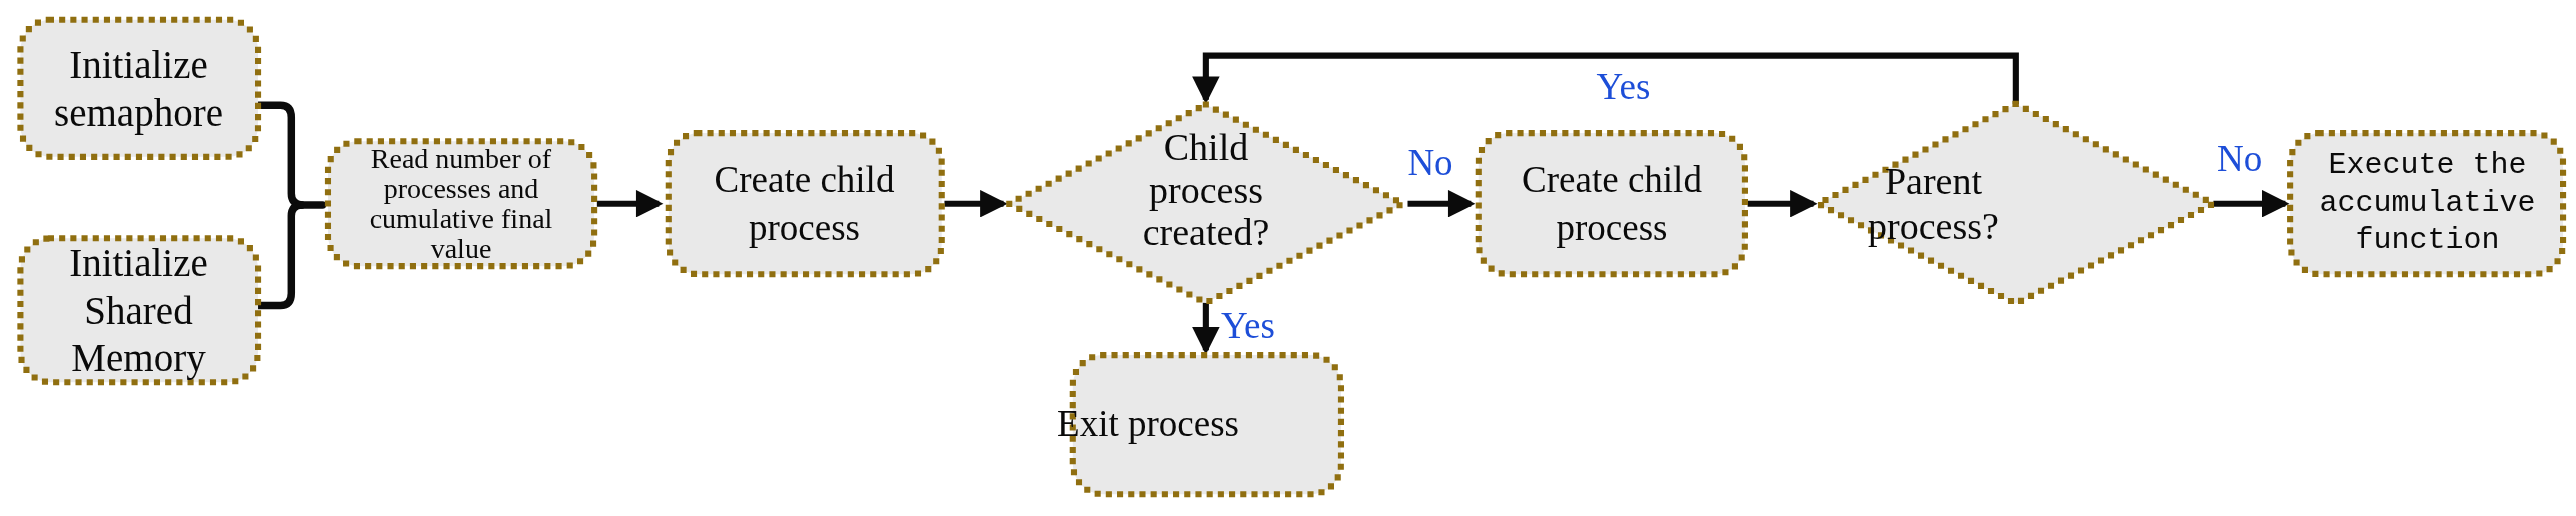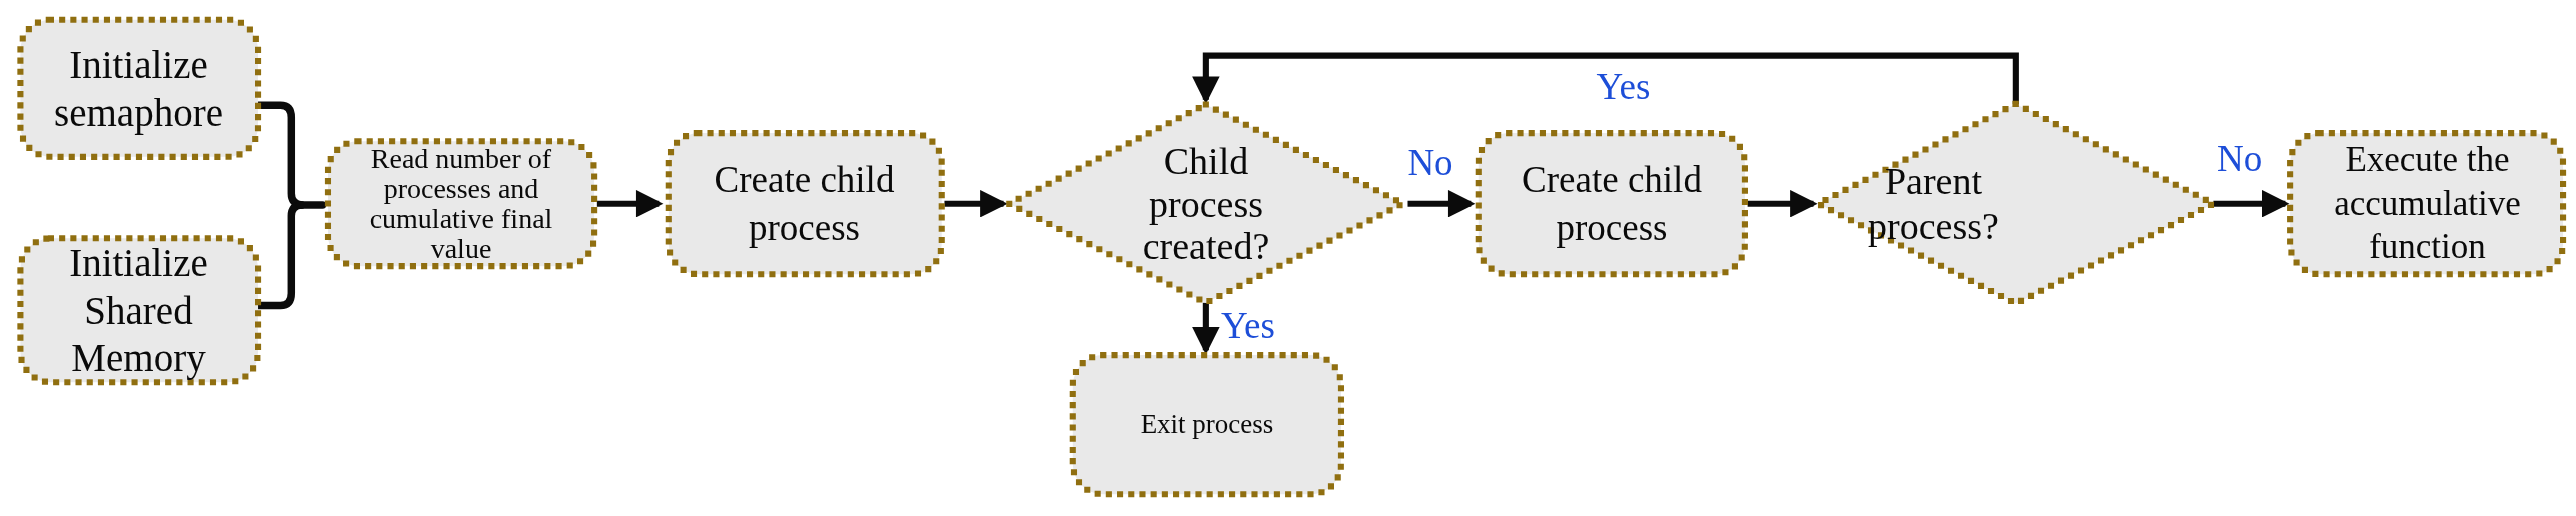--- a/index.html
+++ b/index.html
@@ -35,25 +35,25 @@
   .t {
     position:absolute;
     display:flex; align-items:center; justify-content:center;
     text-align:center; white-space:pre-line;
     color:#0A0A0A;
   }
   #t-box1    { left:17px;   top:17px;  width:243px; height:143px; font-size:39px; line-height:1.22; }
   #t-box2    { left:17px;   top:236px; width:243px; height:149px; font-size:39px; line-height:1.22; }
   #t-read    { left:325px;  top:139px; width:272px; height:130px; font-size:28px; line-height:1.07; }
   #t-create1 { left:668px;  top:133px; width:273px; height:141px; font-size:37px; line-height:1.28; }
-  #t-d1      { left:1009px; top:105px; width:394px; height:198px; font-size:38px; line-height:1.12; }
+  #t-d1      { left:1009px; top:91px; width:394px; height:198px; font-size:38px; line-height:1.12; }
   #t-create2 { left:1479px; top:133px; width:266px; height:141px; font-size:37px; line-height:1.28; }
   #t-d2      { left:1736px; top:104px; width:395px; height:200px; font-size:38px; line-height:1.18; }
-  #t-execute { left:2291px; top:133px; width:273px; height:141px; font-size:35px; line-height:1.25; }
-  #t-exit    { left:1073px; top:355px; width:268px; height:139px; font-size:27px; line-height:1.2; }
+  #t-execute { left:2291px; top:133px; width:273px; height:141px; font-size:30px; line-height:1.25;font-family:Liberation Mono, monospace; }
+  #t-exit    { left:1014px; top:355px; width:268px; height:139px; font-size:37px; line-height:1.2; }
 
   
   .lbl {
     position:absolute;
     color:#1d4ed8;
     font-size:37px;
   }
   #lbl-yes-top  { left:1559px; top:65px;  width:129px; text-align:center; }
   #lbl-no-1     { left:1379px; top:141px; width:102px; text-align:center; }
   #lbl-yes-down { left:1221px; top:304px; width:109px; text-align:left; }

